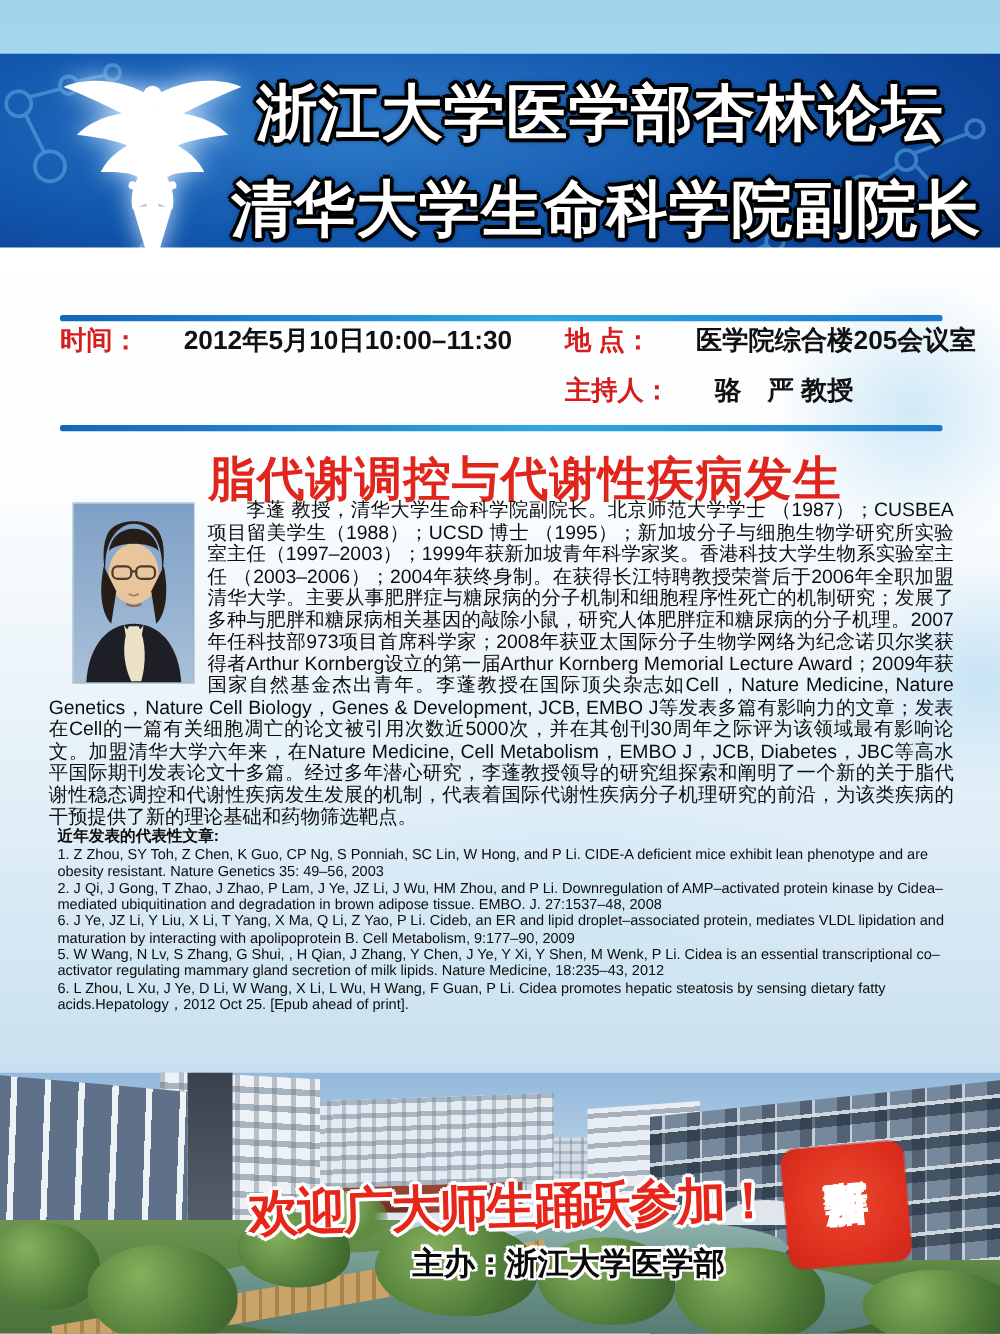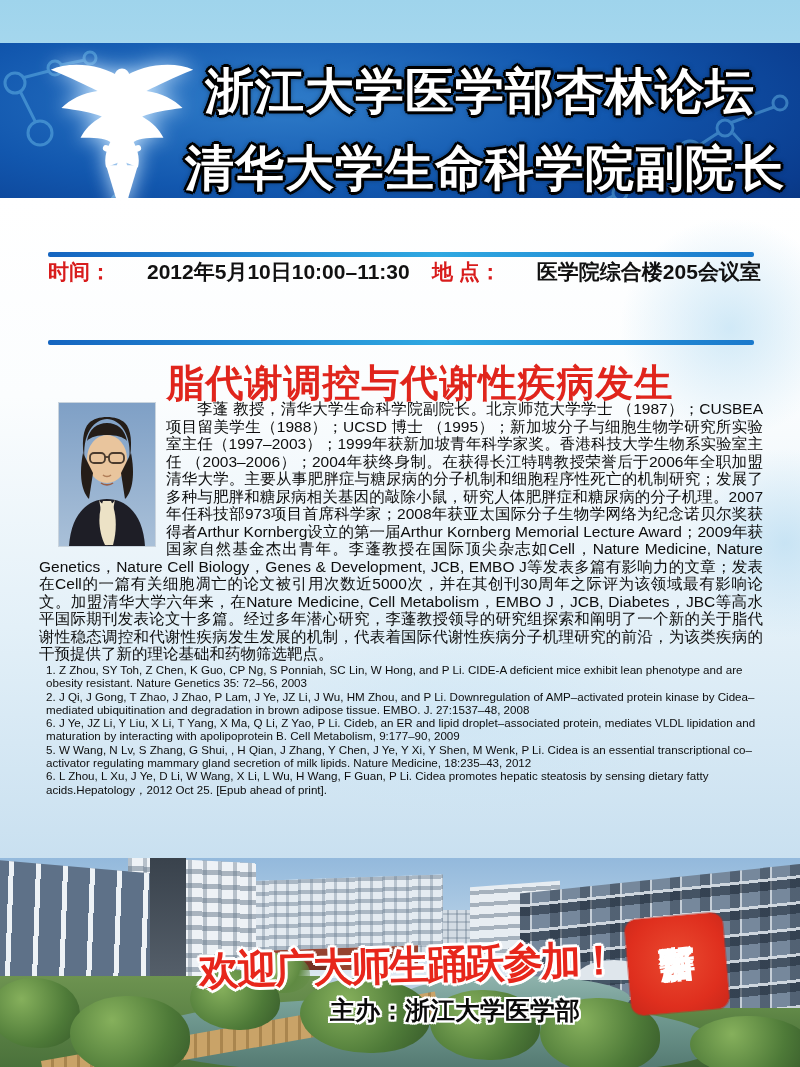--- a/index.html
+++ b/index.html
@@ -21,21 +21,21 @@
   .deco.d1{left:620px;top:20px;width:220px;height:220px;background:radial-gradient(closest-side,rgba(185,222,243,.65),rgba(185,222,243,0));}
   .deco.d2{left:690px;top:250px;width:190px;height:190px;background:radial-gradient(closest-side,rgba(176,216,240,.6),rgba(176,216,240,0));}
   .deco.d3{left:250px;top:420px;width:420px;height:200px;background:radial-gradient(closest-side,rgba(200,228,245,.45),rgba(200,228,245,0));}
 
   .divider{position:absolute;left:48px;width:706px;height:5px;background:linear-gradient(90deg,#1565c0,#2fa8e1 55%,#1a79cc);border-radius:2px;}
   .divider.one{top:54px;}
   .divider.two{top:142px;}
 
   .info-row{position:absolute;left:48px;width:706px;font-size:21px;font-weight:800;white-space:nowrap;}
   .info-cell{display:inline-block;}
-  .info-cell.right{position:absolute;left:384px;}
+  .info-cell.right{position:absolute;left:404px;}
   .info-label{color:#d81c1c;}
   .info-value{color:#111;margin-left:36px;}
   .info-row.r1{top:60px;}
   .info-row.r2{top:100px;}
 
   .talk-title{position:absolute;left:0;top:160px;width:800px;text-align:center;color:#e0251c;font-weight:900;font-size:38px;letter-spacing:1px;font-family:"DejaVu Serif","Liberation Serif",serif;margin-left:20px;}
 
   .bio-block{position:absolute;left:38px;top:201px;width:726px;color:#0d0d0d;font-size:15.5px;line-height:17.5px;text-align:justify;}
   .bio-block p{margin:1px;text-indent:2em;}
   .photo-float{float:left;width:98px;height:145px;margin:3px 10px 2px 20px;border:1px solid #c9d4de;box-sizing:border-box;background:#8aa6c6;}
@@ -151,20 +151,23 @@
 
     <div class="info-row r1">
       <span class="info-cell">
         <span class="info-label">时间：</span><span class="info-value">2012年5月10日10:00–11:30</span>
       </span>
       <span class="info-cell right">
         <span class="info-label">地 点：</span><span class="info-value">医学院综合楼205会议室</span>
       </span>
     </div>
     <div class="info-row r2">
+      <span class="info-cell right">
+        <span class="info-label">主持人：</span><span class="info-value">骆　严 教授</span>
+      </span>
     </div>
 
     <div class="divider two"></div>
 
     <div class="talk-title">脂代谢调控与代谢性疾病发生</div>
 
     <div class="bio-block">
       <div class="photo-float">
         <svg width="96" height="143" viewBox="0 0 96 143">
           <rect width="96" height="143" fill="#8aa8ca"></rect>
@@ -187,23 +190,24 @@
           <rect x="50" y="50" width="15" height="10" rx="4" fill="none" stroke="#4a3b2e" stroke-width="1.8"></rect>
           <line x1="46" y1="54" x2="50" y2="54" stroke="#4a3b2e" stroke-width="1.8"></line>
           <path d="M44,72 C46,74 50,74 52,72" fill="none" stroke="#b07d58" stroke-width="1.5"></path>
           <path d="M42,80 C45,82.5 51,82.5 54,80" fill="none" stroke="#9c5f46" stroke-width="1.6"></path>
         </svg>
       </div>
       <p>李蓬 教授，清华大学生命科学院副院长。北京师范大学学士 （1987）；CUSBEA项目留美学生（1988）；UCSD 博士 （1995）；新加坡分子与细胞生物学研究所实验室主任（1997–2003）；1999年获新加坡青年科学家奖。香港科技大学生物系实验室主任 （2003–2006）；2004年获终身制。在获得长江特聘教授荣誉后于2006年全职加盟清华大学。主要从事肥胖症与糖尿病的分子机制和细胞程序性死亡的机制研究；发展了多种与肥胖和糖尿病相关基因的敲除小鼠，研究人体肥胖症和糖尿病的分子机理。2007年任科技部973项目首席科学家；2008年获亚太国际分子生物学网络为纪念诺贝尔奖获得者Arthur Kornberg设立的第一届Arthur Kornberg Memorial Lecture Award；2009年获国家自然基金杰出青年。李蓬教授在国际顶尖杂志如Cell，Nature Medicine, Nature Genetics，Nature Cell Biology，Genes &amp; Development, JCB, EMBO J等发表多篇有影响力的文章；发表在Cell的一篇有关细胞凋亡的论文被引用次数近5000次，并在其创刊30周年之际评为该领域最有影响论文。加盟清华大学六年来，在Nature Medicine, Cell Metabolism，EMBO J，JCB, Diabetes，JBC等高水平国际期刊发表论文十多篇。经过多年潜心研究，李蓬教授领导的研究组探索和阐明了一个新的关于脂代谢性稳态调控和代谢性疾病发生发展的机制，代表着国际代谢性疾病分子机理研究的前沿，为该类疾病的干预提供了新的理论基础和药物筛选靶点。</p>
     </div>
 
     <div class="pubs">
+      <div class="pubs-heading">近年发表的代表性文章:</div>
       <div>
 
-      <p class="pub-item">1.  Z Zhou, SY Toh, Z Chen, K Guo, CP Ng, S Ponniah, SC Lin, W Hong, and P Li. CIDE-A deficient mice exhibit lean phenotype and are obesity resistant.  Nature Genetics 35: 72–56, 2003</p>
+      <p class="pub-item">1.  Z Zhou, SY Toh, Z Chen, K Guo, CP Ng, S Ponniah, SC Lin, W Hong, and P Li. CIDE-A deficient mice exhibit lean phenotype and are obesity resistant.  Nature Genetics 35: 49–56, 2003</p>
           <p class="pub-item">2.  J Qi, J Gong, T Zhao, J Zhao, P Lam, J Ye, JZ Li,  J Wu, HM Zhou, and P Li. Downregulation of AMP–activated protein kinase by Cidea–mediated ubiquitination and degradation in brown adipose tissue. EMBO. J. 27:1537–48,  2008</p>
           <p class="pub-item">6.  J Ye, JZ Li, Y Liu, X Li, T Yang, X Ma, Q Li, Z Yao, P Li. Cideb, an ER and lipid droplet–associated protein, mediates VLDL lipidation and maturation by interacting with apolipoprotein B. Cell Metabolism, 9:177–90, 2009</p>
           <p class="pub-item">5.  W Wang, N Lv, S Zhang, G Shui, , H Qian, J Zhang, Y Chen, J Ye, Y Xi, Y Shen, M Wenk, P Li. Cidea is an essential transcriptional co–activator regulating mammary gland secretion of milk lipids. Nature Medicine, 18:235–43, 2012</p>
           <p class="pub-item">6.  L Zhou, L Xu, J Ye, D Li, W Wang, X Li, L Wu, H Wang, F Guan, P Li. Cidea promotes hepatic steatosis by sensing dietary fatty acids.Hepatology，2012 Oct 25. [Epub ahead of print].</p>
         </div>
     </div>
   </div>
 
   <div class="scene">
     <div class="sky"></div>

